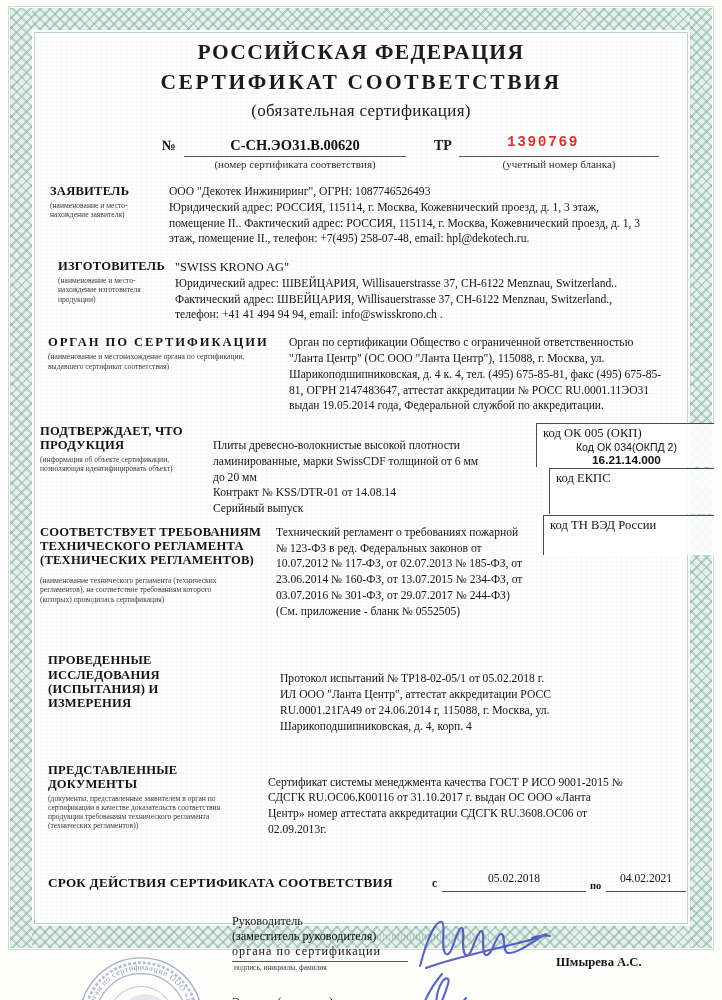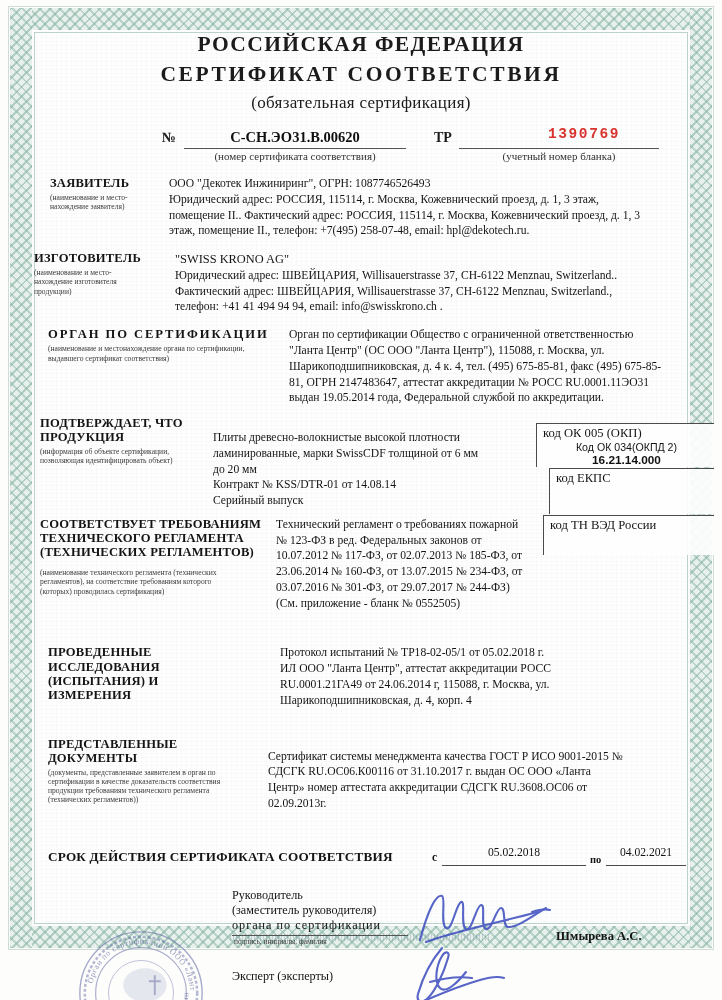--- a/index.html
+++ b/index.html
@@ -73,21 +73,21 @@
         rgba(255,255,255,0) 1px, rgba(255,255,255,0) 5px);
   }
 
   
   .content {
     position: absolute;
     left: 34px; top: 32px;
     width: 654px; height: 892px;
   }
 
-  .title-block { text-align: center; margin-top: 0; }
+  .title-block { text-align: center; margin-top: 8px; }
   .title-1 {
     font-size: 21.5px;
     font-weight: bold;
     letter-spacing: 1.4px;
     color: #1b1b1b;
   }
   .title-2 {
     font-size: 21.5px;
     font-weight: bold;
     letter-spacing: 2.6px;
@@ -264,40 +264,40 @@
     </div>
 
     <div class="number-row">
       <div class="num-label" style="left:128px; top:4px;">№</div>
       <div class="num-line" style="left:150px; top:22px; width:222px;"></div>
       <div class="num-value" style="left:150px; top:3px; width:222px;">C-CH.ЭО31.В.00620</div>
       <div class="num-caption" style="left:150px; top:24px; width:222px;">(номер сертификата соответствия)</div>
 
       <div class="num-label" style="left:400px; top:4px;">ТР</div>
       <div class="num-line" style="left:425px; top:22px; width:200px;"></div>
-      <div class="num-value red" style="left:450px; top:0px; width:200px;">1390769</div>
+      <div class="num-value red" style="left:409px; top:0px; width:200px;">1390769</div>
       <div class="num-caption" style="left:425px; top:24px; width:200px;">(учетный номер бланка)</div>
     </div>
 
     <div class="section" style="margin-top:10px;">
       <div class="lbl" style="width:135px; padding-left:16px;">
         <div class="heading">ЗАЯВИТЕЛЬ</div>
         <div class="sub" style="white-space:pre-line;">(наименование и место-
 нахождение  заявителя)</div>
       </div>
       <div class="val">
         <div class="ln">ООО "Декотек Инжиниринг", ОГРН: 1087746526493</div>
         <div class="ln">Юридический адрес: РОССИЯ, 115114, г. Москва, Кожевнический проезд, д. 1, 3 этаж,</div>
         <div class="ln">помещение II.. Фактический адрес:  РОССИЯ, 115114, г. Москва, Кожевнический проезд, д. 1, 3</div>
         <div class="ln">этаж, помещение II., телефон: +7(495) 258-07-48, email: hpl@dekotech.ru.</div>
       </div>
     </div>
 
     <div class="section" style="margin-top:12px;">
-      <div class="lbl" style="width:135px; padding-left:0;">
+      <div class="lbl" style="width:135px; padding-left:24px;">
         <div class="heading">ИЗГОТОВИТЕЛЬ</div>
         <div class="sub" style="white-space:pre-line;">(наименование  и  место-
 нахождение изготовителя
 продукции)</div>
       </div>
       <div class="val" style="padding-left:6px;">
         <div class="ln" style="font-size:12.4px;">"SWISS KRONO AG"</div>
         <div class="ln">Юридический адрес: ШВЕЙЦАРИЯ, Willisauerstrasse 37,   CH-6122 Menznau, Switzerland..</div>
         <div class="ln">Фактический адрес: ШВЕЙЦАРИЯ, Willisauerstrasse 37,   CH-6122 Menznau, Switzerland.,</div>
         <div class="ln">телефон: +41 41 494 94 94, email: info@swisskrono.ch .</div>
@@ -352,21 +352,21 @@
         <div class="ln">03.07.2016 № 301-ФЗ, от 29.07.2017 № 244-ФЗ)</div>
         <div class="ln">(См. приложение - бланк № 0552505)</div>
       </div>
     </div>
 
     <div class="section" style="margin-top:34px;gap:12px;">
       <div class="lbl" style="width:212px; padding-left:14px;">
         <div class="heading">ПРОВЕДЕННЫЕ ИССЛЕДОВАНИЯ</div>
         <div class="heading">(ИСПЫТАНИЯ) И ИЗМЕРЕНИЯ</div>
       </div>
-      <div class="val" style="padding-left:22px;">
+      <div class="val" style="padding-left:22px;margin-top:18px;">
         <div class="ln">Протокол испытаний № ТР18-02-05/1 от 05.02.2018 г.</div>
         <div class="ln">ИЛ ООО "Ланта Центр", аттестат аккредитации РОСС</div>
         <div class="ln">RU.0001.21ГА49 от 24.06.2014 г, 115088, г. Москва, ул.</div>
         <div class="ln">Шарикоподшипниковская, д. 4, корп. 4</div>
       </div>
     </div>
 
     <div class="section" style="margin-top:28px;">
       <div class="lbl" style="width:218px; padding-left:14px;">
         <div class="heading">ПРЕДСТАВЛЕННЫЕ ДОКУМЕНТЫ</div>

